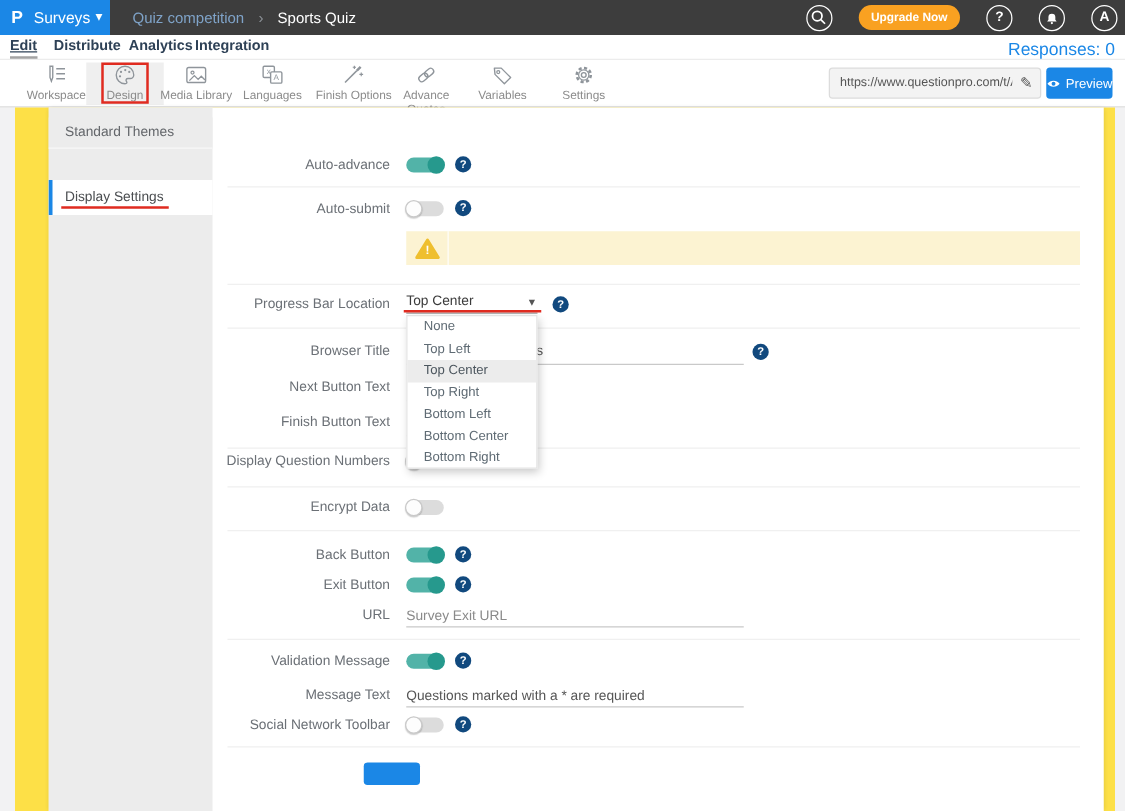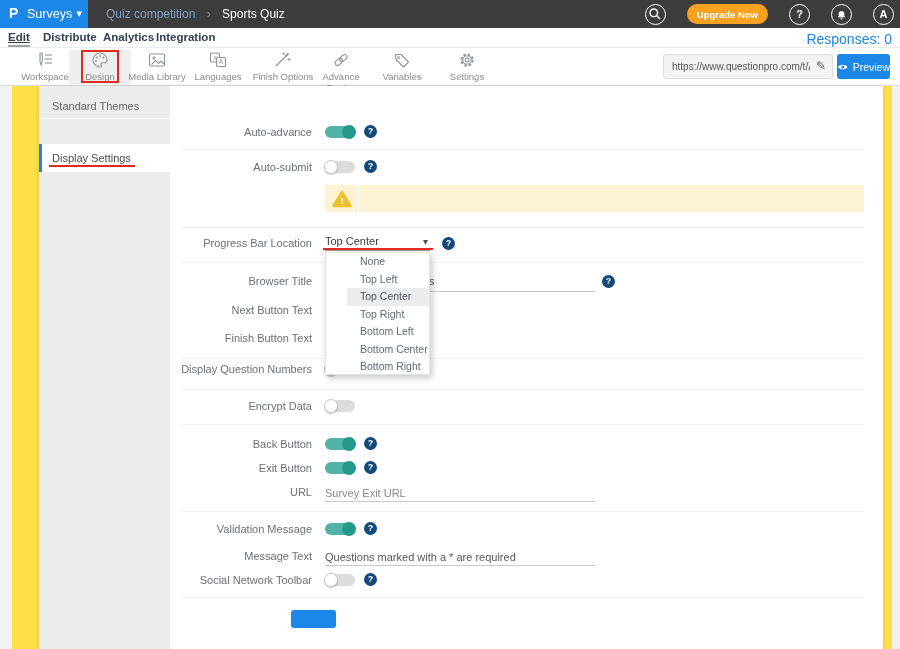--- a/index.html
+++ b/index.html
@@ -72,21 +72,21 @@
   .banner .b-icon { position:absolute; left:0; top:0; width:34px; height:27px; border-right:1px solid rgba(255,255,255,.9);
                     display:flex; align-items:center; justify-content:center; }
   .banner .b-text { position:absolute; left:47px; top:7px; font-size:11px; color:#6d684e; }
   .uinput { position:absolute; left:286px; height:18px; border:none; border-bottom:1px solid #c9c9c9; background:transparent;
             font-size:11px; color:#555; font-family:"Liberation Sans",sans-serif; padding:0; }
   .uinput::placeholder { color:#8a8a8a; }
   .sel { position:absolute; left:286px; top:149px; width:105px; height:16px; border-bottom:1px solid #9a9a9a; font-size:11px; color:#3b3b3b; }
   .sel .sel-caret { position:absolute; right:2px; top:1px; font-size:10px; color:#555; }
   .sel-annotation { position:absolute; left:284px; top:162px; width:110px; height:2px; background:#e02b20; z-index:60; }
   .dropdown { position:absolute; left:286px; top:166px; width:105px; height:123px; background:#fff; z-index:50;
-              border:1px solid #e3e3e3; box-shadow:2px 3px 7px rgba(0,0,0,.22);padding-left:21px; }
+              border:1px solid #e3e3e3; box-shadow:2px 3px 7px rgba(0,0,0,.22); }
   .opt { height:17.5px; line-height:17.5px; padding-left:13px; font-size:10.5px; color:#5f6b74; }
   .opt.selected { background:#ececec; color:#4c565e; }
   .frag { position:absolute; left:286px; top:189px; width:270px; font-size:11px; color:#555; }
   .frag span { padding-left:104px; }
   .save-btn { position:absolute; left:252px; top:524px; width:31px; height:18px; background:#1b87e6; border:none;
               border-radius:3px; color:#fff; font-size:10.5px; font-family:"Liberation Sans",sans-serif;padding-left:45px; }
 </style>
 </head>
 <body>
 

